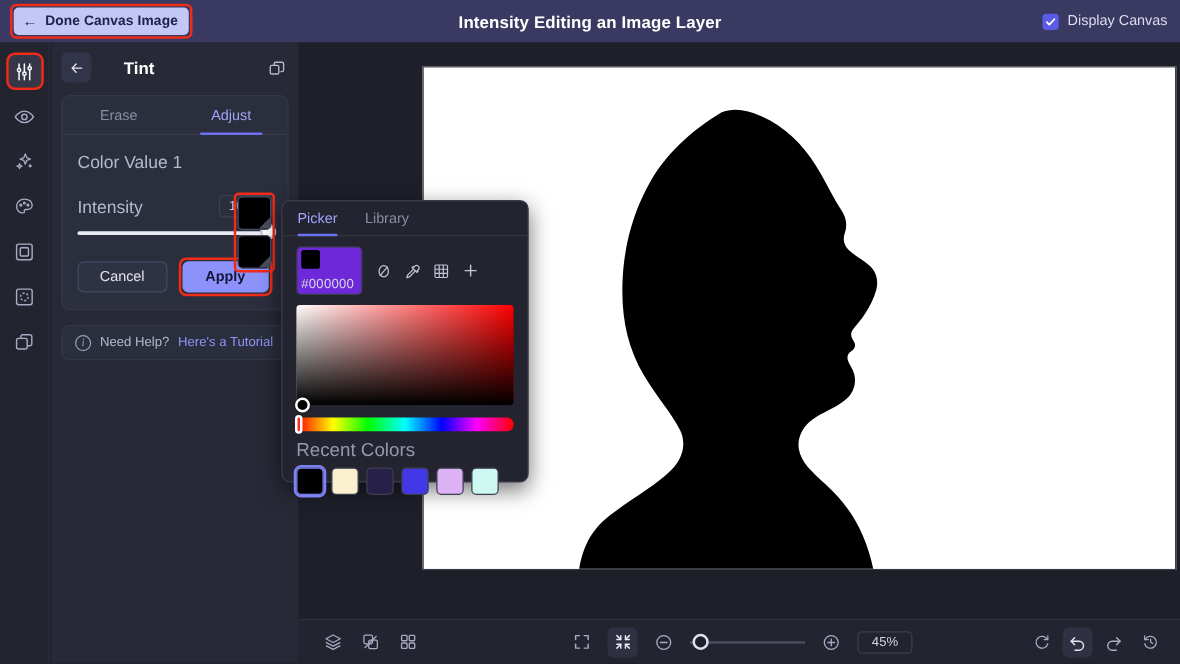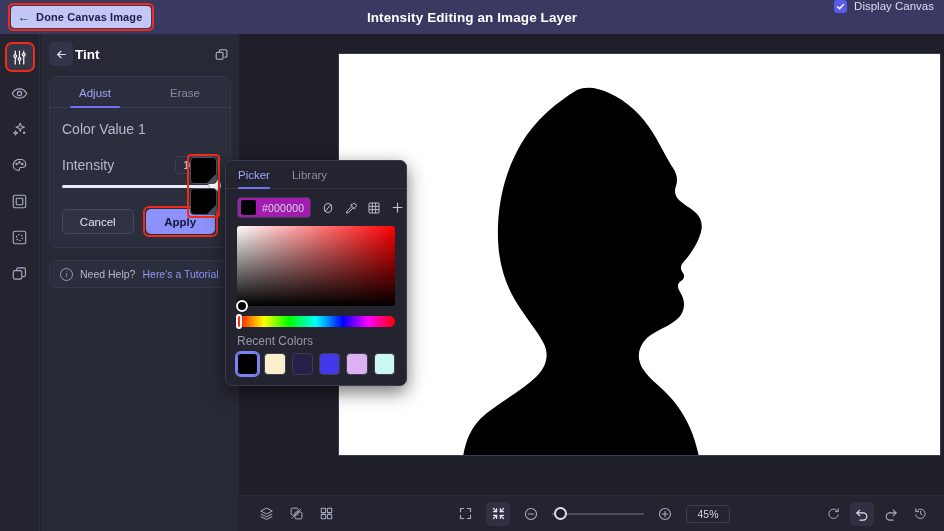--- a/index.html
+++ b/index.html
@@ -32,21 +32,21 @@
     display: flex; align-items: center; gap: 6px;
     cursor: pointer; letter-spacing: .1px;
   }
   .done-btn .arrow { font-size: 12px; line-height: 1; display:block; }
   .topbar-title {
     position: absolute; left: 0; right: 0; text-align: center;
     color: #ffffff; font-size: 13.5px; font-weight: bold; letter-spacing: .1px;
   }
   .display-canvas {
     position: absolute; right: 10px; top: 0; height: 34px;
-    display: flex; align-items: flex-start; gap: 7px;
+    display: flex; align-items: center; gap: 7px;
     color: #dcdcee; font-size: 11.5px;
   }
   .cb {
     width: 13px; height: 13px; border-radius: 3px;
     background: #5b5bea; display: flex; align-items: center; justify-content: center;
     cursor: pointer;
   }
   .cb svg { display: block; }
 
   
@@ -75,21 +75,21 @@
   }
   .panel-head {
     display: flex; align-items: center; height: 40px; padding: 0 10px 0 8px;
   }
   .back-btn {
     width: 24px; height: 24px; border-radius: 5px; background: #32354a;
     display: flex; align-items: center; justify-content: center;
     color: #e6e7f2; cursor: pointer; font-size: 13px;
   }
   .panel-title {
-    color: #ffffff; font-size: 13.5px; font-weight: bold; margin-left: 2px;
+    color: #ffffff; font-size: 13.5px; font-weight: bold; margin-left: 26px;
   }
   .panel-head-spacer { flex: 1; }
   .copy-icon { color: #b9bbd0; cursor: pointer; display:flex; }
 
   .card {
     margin: 2px 8px 0 8px;
     background: #2b2e3c; border: 1px solid #343747; border-radius: 7px;
     padding-bottom: 10px;
   }
   .tabs { display: flex; border-bottom: 1px solid #383b4c; }
@@ -175,40 +175,41 @@
   .canvas {
     position: absolute; left: 99px; top: 19px;
     width: 603px; height: 403px; background: #ffffff;
     border: 1px solid #3a3c4a;
     overflow: hidden;
   }
   .canvas svg { display: block; }
 
   
   .picker {
-    position: absolute; left: 225px; top: 160px; width: 182px; height: 226px;
+    position: absolute; left: 225px; top: 160px; width: 198px; height: 226px;
     background: #23242f; border: 1px solid #3a3c4c; border-radius: 7px;
     box-shadow: 0 6px 18px rgba(0,0,0,.55);
     z-index: 20;
   }
   .pk-tabs { display: flex; padding: 0 12px; border-bottom: 1px solid #32343f; }
   .pk-tab {
     font-size: 11.5px; padding: 8px 0 7px 0; margin-right: 22px;
     color: #8b8da6; cursor: pointer; position: relative;
   }
   .pk-tab.active { color: #a0a4fb; }
   .pk-tab.active::after {
     content:""; position:absolute; left:0; right:0; bottom:-1px; height:2px;
     background:#6d72f0; border-radius: 2px;
   }
   .pk-hexrow { display: flex; align-items: center; padding: 8px 11px 4px 11px; gap: 6px; }
   .pk-hexbox {
-    display: flex; align-items: center; gap: 6px;
-    background: #a21caf; border: 1px solid #3b3d4e; border-radius: 4px;
+    display: flex; gap: 6px;
+    background: #6d28d9; border: 1px solid #3b3d4e; border-radius: 4px;
     padding: 2px 6px 2px 3px;
+    flex-direction: column;
   }
   .pk-hexsw { width: 15px; height: 15px; border-radius: 2px; background: #000; cursor: pointer; }
   .pk-hexval { color: #d5d7e6; font-size: 10.5px; letter-spacing: .2px; }
   .pk-tools { display: flex; align-items: center; gap: 5px; margin-left: 2px; }
   .pk-tool { width: 18px; height: 18px; display:flex; align-items:center; justify-content:center;
              color: #c4c6d8; cursor: pointer; }
 
   .sv-area {
     margin: 4px 11px 0 11px; height: 80px; border-radius: 3px; position: relative;
     background:
@@ -226,21 +227,21 @@
     margin: 10px 11px 0 11px; height: 11px; border-radius: 6px; position: relative;
     background: linear-gradient(to right,
       #ff0000 0%, #ffff00 17%, #00ff00 33%, #00ffff 50%,
       #0000ff 67%, #ff00ff 83%, #ff0000 100%);
   }
   .hue-knob {
     position: absolute; left: -1px; top: -2px;
     width: 6px; height: 15px; border-radius: 3px;
     background: #ff2b2b; border: 2px solid #ffffff; cursor: pointer;
   }
-  .rc-label { padding: 7px 11px 0 11px; color: #9698ae; font-size: 12px; }
+  .rc-label { padding: 7px 11px 0 11px; color: #9698ae; font-size: 15px; }
   .rc-row { display: flex; gap: 6px; padding: 5px 11px 0 11px; }
   .rc-sw { width: 22px; height: 22px; border-radius: 4px; cursor: pointer; border: 1px solid #3e4052; }
   .rc-sw.sel { outline: 2px solid #7d82f2; outline-offset: 0px; border-color: #7d82f2; }
 
   
   .bottombar {
     position: absolute; left: 239px; bottom: 0; right: 0; height: 36px;
     background: #23242f; border-top: 1px solid #2d2e3a;
     display: flex; align-items: center;
   }
@@ -351,22 +352,22 @@
       <div class="copy-icon">
         <svg width="15" height="15" viewBox="0 0 24 24" fill="none" stroke="currentColor" stroke-width="1.7">
           <rect x="3.5" y="8.5" width="11" height="11" rx="2"></rect>
           <path d="M8.6 8.5V6.5a2 2 0 0 1 2-2h8a2 2 0 0 1 2 2v8a2 2 0 0 1-2 2h-2"></path>
         </svg>
       </div>
     </div>
 
     <div class="card">
       <div class="tabs">
+        <div class="tab">Erase</div>
         <div class="tab active">Adjust</div>
-        <div class="tab">Erase</div>
       </div>
 
       <div class="row">
         <span class="row-label">Color Value 1</span>
       </div>
 
 
       <div class="intensity-row">
         <span class="row-label">Intensity</span>
         <span class="intensity-val">100%</span>

